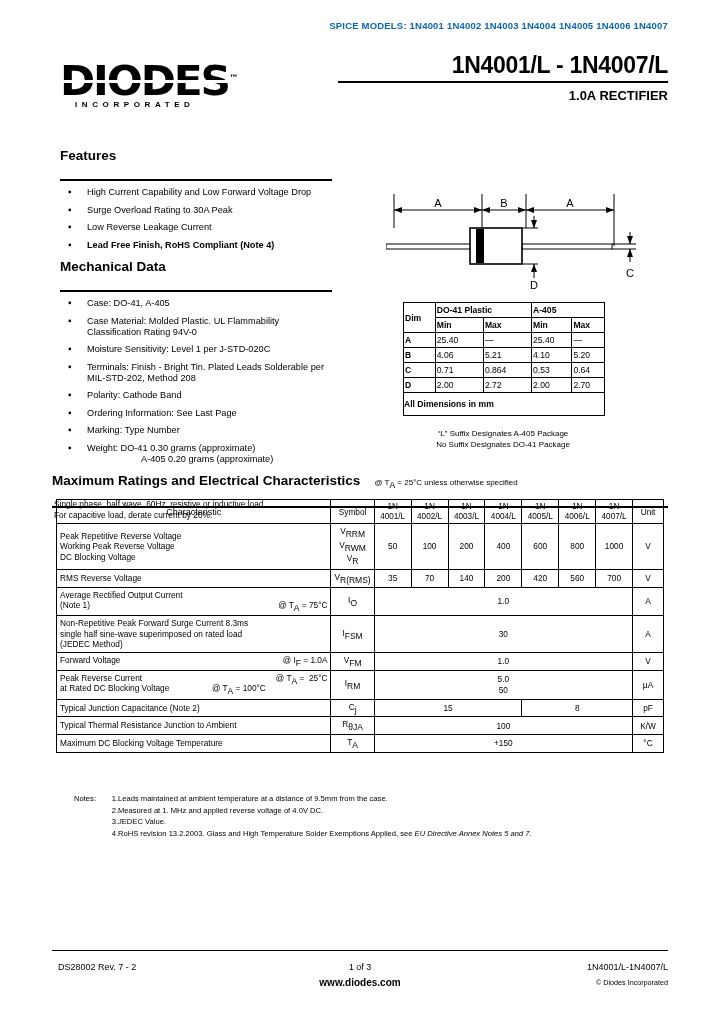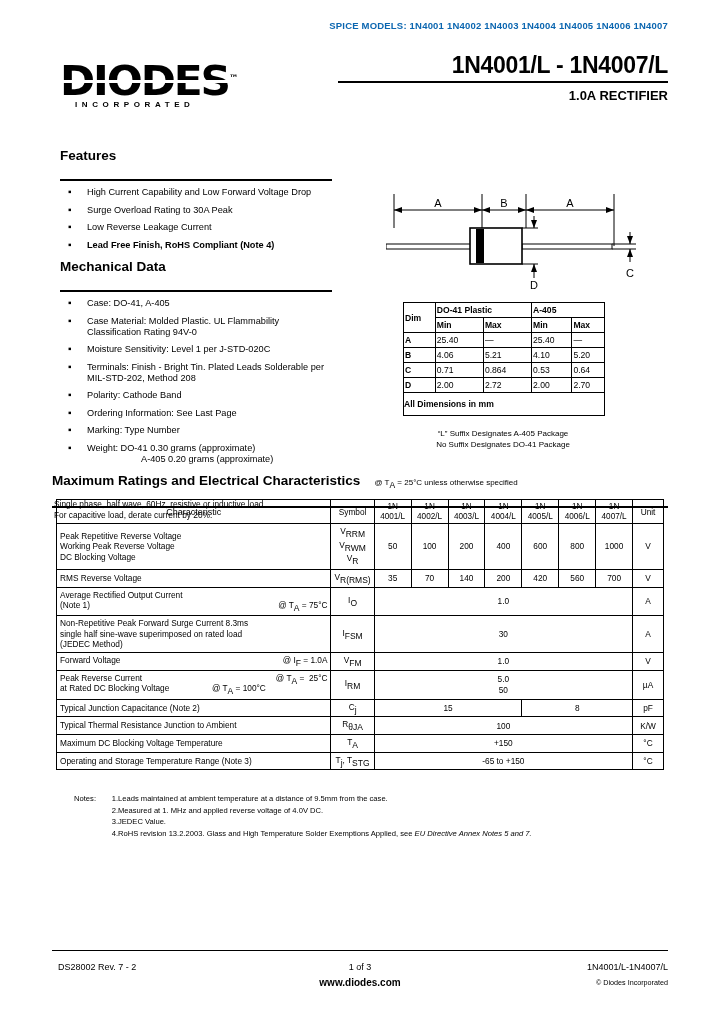--- a/index.html
+++ b/index.html
@@ -405,26 +405,20 @@
       <td class="ctr">K/W</td>
     </tr>
 
     <tr>
       <td class="char">Maximum DC Blocking Voltage Temperature</td>
       <td class="sym">T<span class="sub">A</span></td>
       <td class="ctr" colspan="7">+150</td>
       <td class="ctr">°C</td>
     </tr>
 
-    <tr>
-      <td class="char">Operating and Storage Temperature Range (Note 3)</td>
-      <td class="sym">T<span class="sub">j</span>, T<span class="sub">STG</span></td>
-      <td class="ctr" colspan="7">-65 to +150</td>
-      <td class="ctr">°C</td>
-    </tr>
   </tbody>
     </table>
 
   <div class="notes">
     <div class="nrow">
       <div class="nlbl">Notes:</div>
       <div class="nnum">1.</div>
       <div>Leads maintained at ambient temperature at a distance of 9.5mm from the case.</div>
     </div>
     <div class="nrow">

